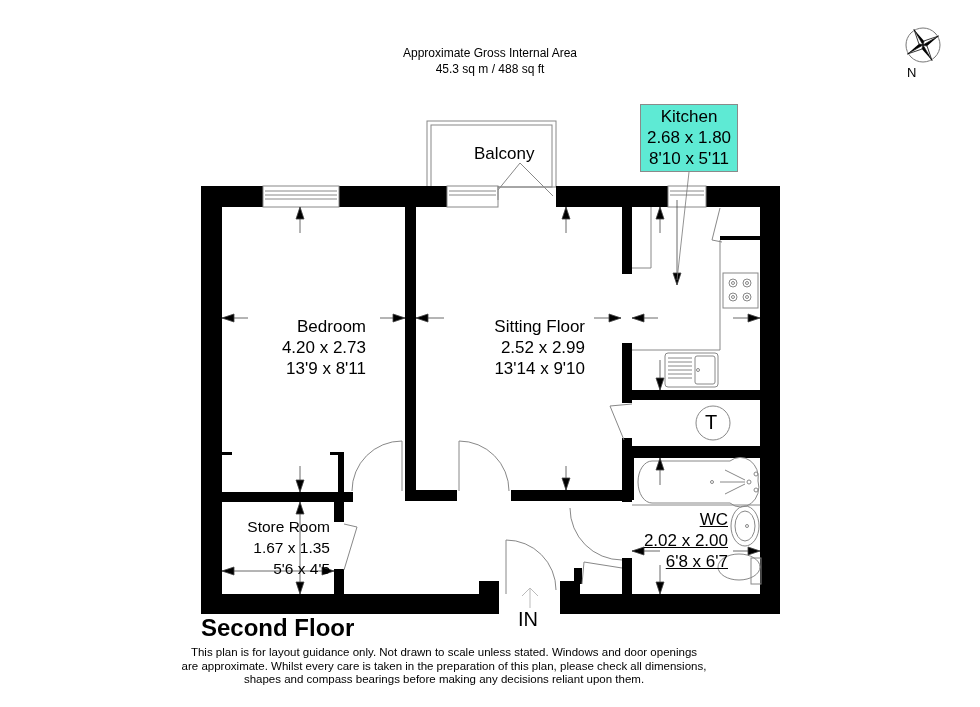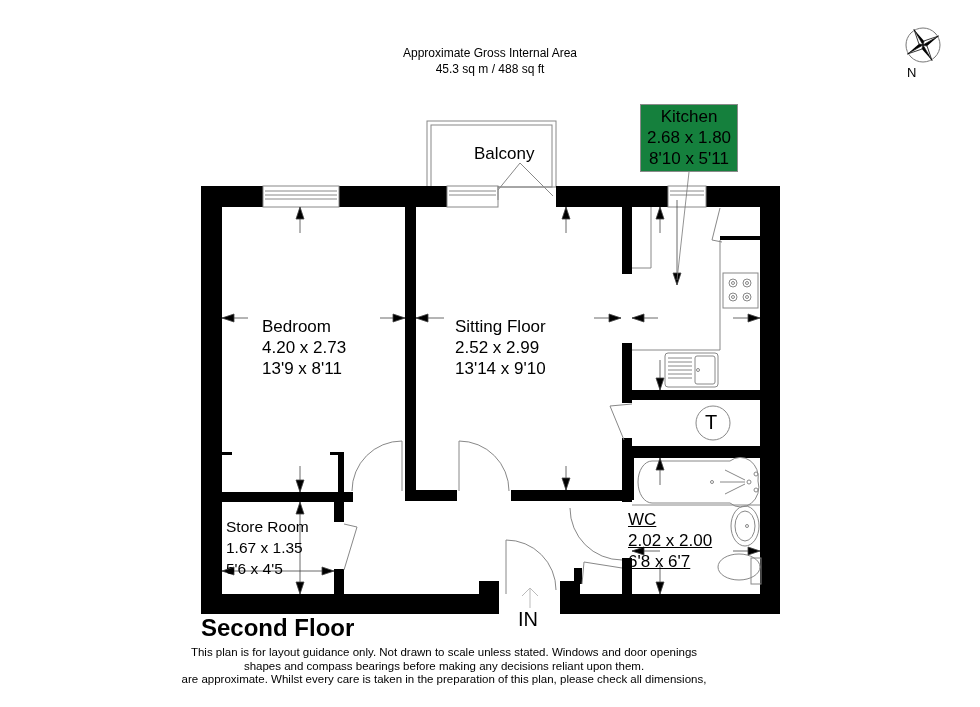--- a/index.html
+++ b/index.html
@@ -1,24 +1,24 @@
 <!DOCTYPE html>
 <html><head>
 <meta charset="utf-8">
 <style>
   html, body { margin:0; padding:0; background:#ffffff; }
   body { width:980px; height:707px; position:relative; overflow:hidden; font-family:"Liberation Sans", sans-serif; color:#000; }
   .abs { position:absolute; }
   .hdr { left:0; width:980px; text-align:center; font-size:12px; line-height:16px; }
-  .room-label { position:absolute; text-align:left; font-size:17px; line-height:21px; white-space:nowrap; }
+  .room-label { position:absolute; text-align:right; font-size:17px; line-height:21px; white-space:nowrap; }
   .floor-title { left:201px; top:614px; font-size:24px; font-weight:bold; }
   .in-label { left:518px; top:608px; font-size:20px; }
   .disclaimer { left:0; width:888px; top:646px; text-align:center; font-size:11.5px; line-height:13.5px; }
   svg { position:absolute; left:0; top:0; }
-  .kbox { position:absolute; left:640px; top:104px; width:98px; height:68px; border:1px solid #8a8a8a; background:#15803d; text-align:center; font-size:17px; line-height:21px; padding-top:1px; box-sizing:border-box; }
+  .kbox { position:absolute; left:640px; top:104px; width:98px; height:68px; border:1px solid #8a8a8a; background:#5eead4; text-align:center; font-size:17px; line-height:21px; padding-top:1px; box-sizing:border-box; }
 </style>
 </head>
 <body>
 
 <div class="abs hdr" style="top:45px;">Approximate Gross Internal Area</div>
 <div class="abs hdr" style="top:61px;text-align:center;">45.3 sq m / 488 sq ft</div>
 
 <div class="abs" style="left:902px; top:24px; width:42px; height:58px;">
   <svg width="42" height="42" viewBox="0 0 42 42">
     <circle cx="21" cy="21" r="17" fill="none" stroke="#777" stroke-width="1"></circle>
@@ -237,15 +237,15 @@
   <div>6'8 x 6'7</div>
 </div>
 
 <div class="abs" style="left:705px; top:411px; font-size:20px;">T</div>
 
 <div class="abs in-label">IN</div>
 <div class="abs floor-title">Second Floor</div>
 
 <div class="abs disclaimer">
   <div>This plan is for layout guidance only. Not drawn to scale unless stated. Windows and door openings</div>
+  <div>are approximate. Whilst every care is taken in the preparation of this plan, please check all dimensions,</div>
   <div>shapes and compass bearings before making any decisions reliant upon them.</div>
-  <div>are approximate. Whilst every care is taken in the preparation of this plan, please check all dimensions,</div>
 </div>
 
 </body></html>

